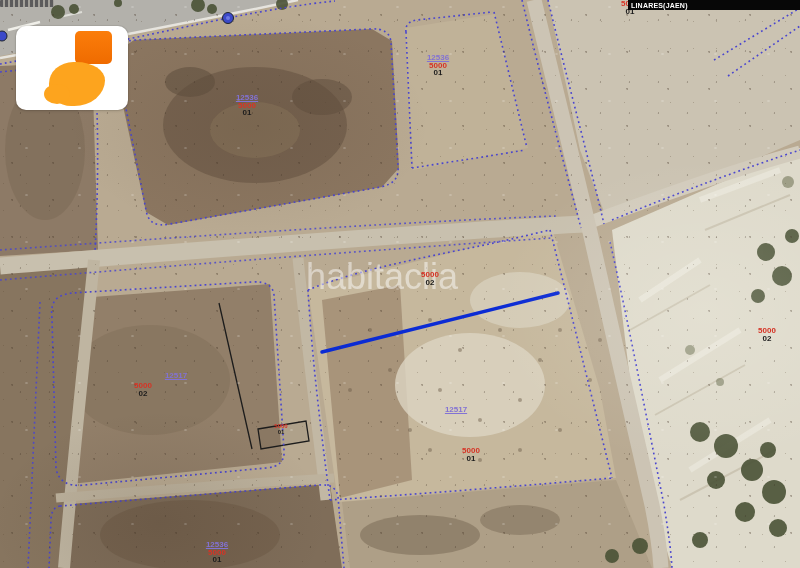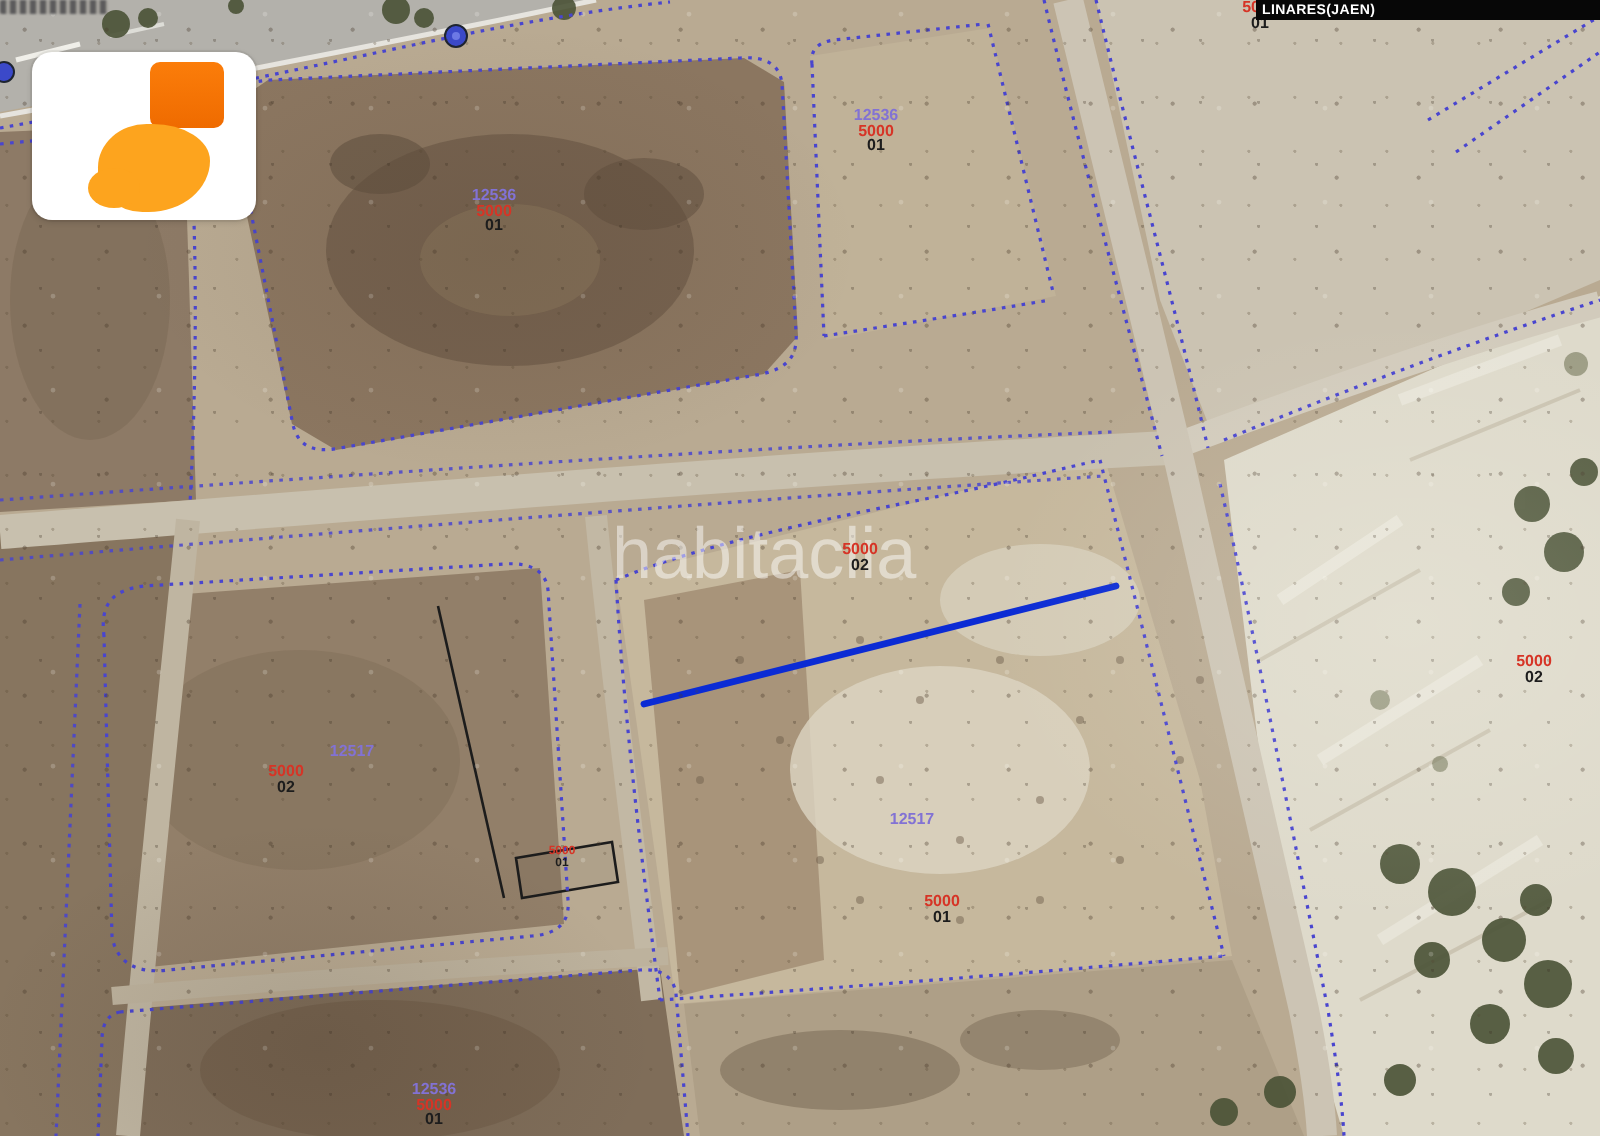--- a/index.html
+++ b/index.html
@@ -19,21 +19,21 @@
       radial-gradient(ellipse 260px 160px at 31% 22%, rgba(60,45,30,.10), transparent 70%),
       radial-gradient(ellipse 300px 220px at 88% 55%, rgba(255,255,245,.16), transparent 70%),
       radial-gradient(ellipse 240px 160px at 20% 92%, rgba(40,30,20,.12), transparent 70%);}
   .watermark{position:absolute;left:306px;top:256px;z-index:3;
     font-size:36px;font-weight:400;letter-spacing:0;
     color:rgba(255,255,255,.48);}
   .plabel{position:absolute;z-index:4;transform:translateX(-50%);
     text-align:center;font-weight:bold;font-size:8px;line-height:7.5px;}
   .plabel.tiny{font-size:6px;line-height:5.5px;}
   .ln.red{color:#d63426;}
-  .ln.purple{color:#8272d4;}
+  .ln.purple{color:#8272d4;text-decoration:underline;}
   .ln.dark{color:#1d1d1d;}
   .muni-bar{position:absolute;left:628px;top:0;width:172px;height:10px;z-index:6;
     background:#070707;color:#fff;display:flex;align-items:center;
     font-size:7px;font-weight:bold;letter-spacing:.2px;padding-left:3px;box-sizing:border-box;}
   .logo-card{position:absolute;left:16px;top:26px;width:112px;height:84px;z-index:6;
     background:#fff;border-radius:10px;box-shadow:0 0 0 1px rgba(0,0,0,.05),0 1px 3px rgba(0,0,0,.15);}
   .logo-square{position:absolute;left:59px;top:5px;width:37px;height:33px;border-radius:5px;
     background:linear-gradient(180deg,#fb7d0a,#ef6b00);}
   .logo-blob{position:absolute;left:33px;top:36px;width:56px;height:44px;
     background:#fda41e;border-radius:46% 54% 58% 42% / 52% 44% 62% 48%;}

